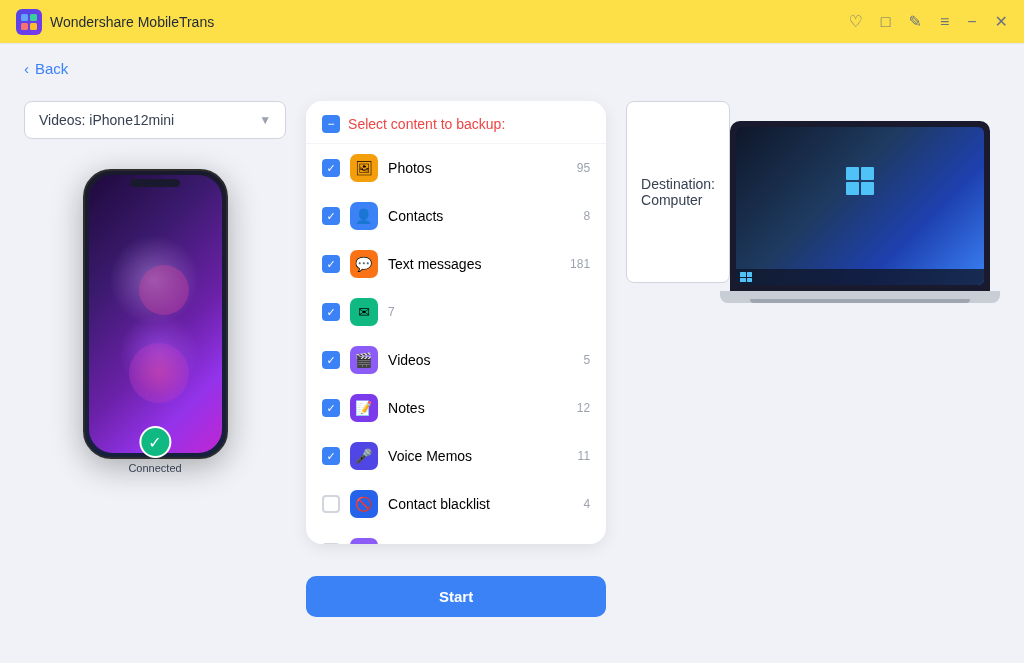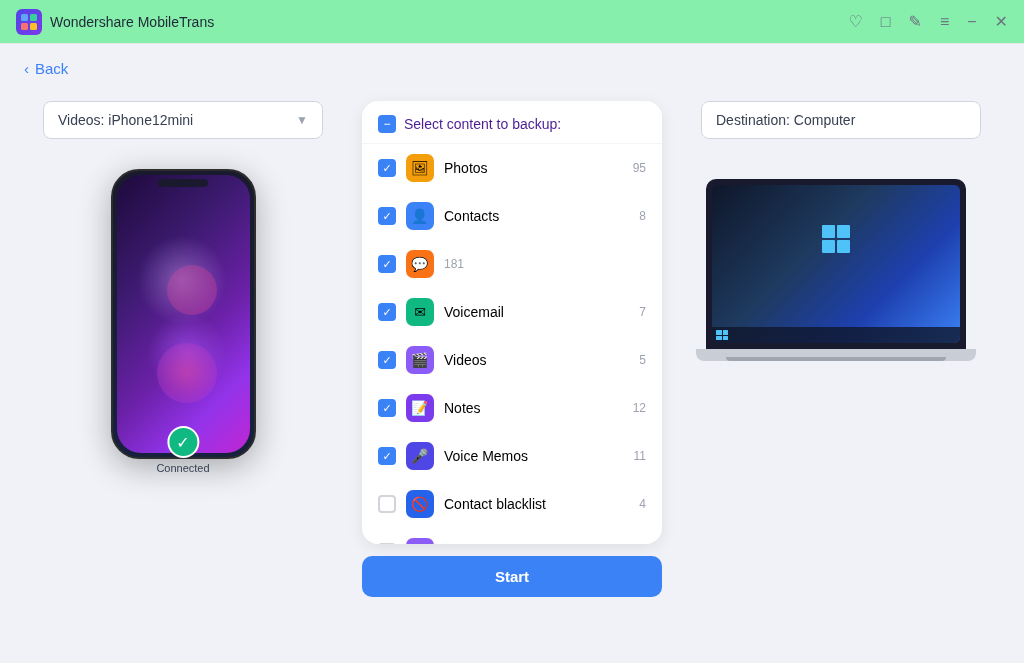--- a/index.html
+++ b/index.html
@@ -7,21 +7,21 @@
       font-family: -apple-system, BlinkMacSystemFont, 'Segoe UI', sans-serif;
       background: #f0f2f7;
       width: 1024px;
       height: 663px;
       overflow: hidden;
       position: relative;
     }
 
     
     .titlebar {
-      background: #86efac;
+      background: #fde047;
       height: 44px;
       display: flex;
       align-items: center;
       padding: 0 16px;
       border-bottom: 1px solid #e5e7eb;
       position: relative;
     }
     .titlebar-logo {
       width: 26px;
       height: 26px;
@@ -213,21 +213,21 @@
       background: #3b82f6;
       border-radius: 4px;
       display: flex;
       align-items: center;
       justify-content: center;
       color: white;
       font-size: 12px;
     }
     .panel-header-text {
       font-size: 14px;
-      color: #4c1d95;
+      color: #ef4444;
       font-weight: 500;
     }
 
     .items-list {
       max-height: 400px;
       overflow-y: auto;
       overflow-x: hidden;
     }
     .items-list::-webkit-scrollbar {
       width: 4px;
@@ -278,22 +278,21 @@
     }
     .item-count {
       font-size: 12px;
       color: #9ca3af;
     }
 
     
     .right-col {
       flex: 1;
       display: flex;
-      flex-direction: column;
-      align-items: center;
+      flex-direction: row;
     }
     .dest-header {
       width: 100%;
       max-width: 280px;
       background: white;
       border: 1px solid #d1d5db;
       border-radius: 8px;
       padding: 10px 14px;
       display: flex;
       align-items: center;
@@ -358,20 +357,21 @@
       background: #3b82f6;
       color: white;
       border: none;
       border-radius: 10px;
       padding: 12px;
       font-size: 15px;
       font-weight: 600;
       cursor: pointer;
       width: 100%;
       text-align: center;
+      margin-top: 20px;
     }
   </style>
 </head>
 <body>
 
 <div class="titlebar">
   <div class="titlebar-logo">
     <svg width="16" height="16" viewBox="0 0 16 16" fill="none">
       <rect width="7" height="7" rx="1.5" fill="#60a5fa"></rect>
       <rect x="9" width="7" height="7" rx="1.5" fill="#34d399"></rect>
@@ -439,26 +439,26 @@
             </div>
             <div class="list-item">
               <div class="checkbox">✓</div>
               <div class="item-icon" style="background: rgb(59, 130, 246);">👤</div>
               <span class="item-label">Contacts</span>
               <span class="item-count">8</span>
             </div>
             <div class="list-item">
               <div class="checkbox">✓</div>
               <div class="item-icon" style="background: rgb(249, 115, 22);">💬</div>
+              <span class="item-label">Text messages</span>
               <span class="item-count">181</span>
             </div>
             <div class="list-item">
               <div class="checkbox">✓</div>
               <div class="item-icon" style="background: rgb(16, 185, 129);">✉</div>
-              <span class="item-label">Voicemail</span>
               <span class="item-count">7</span>
             </div>
             <div class="list-item">
               <div class="checkbox">✓</div>
               <div class="item-icon" style="background: rgb(139, 92, 246);">🎬</div>
               <span class="item-label">Videos</span>
               <span class="item-count">5</span>
             </div>
             <div class="list-item">
               <div class="checkbox">✓</div>

